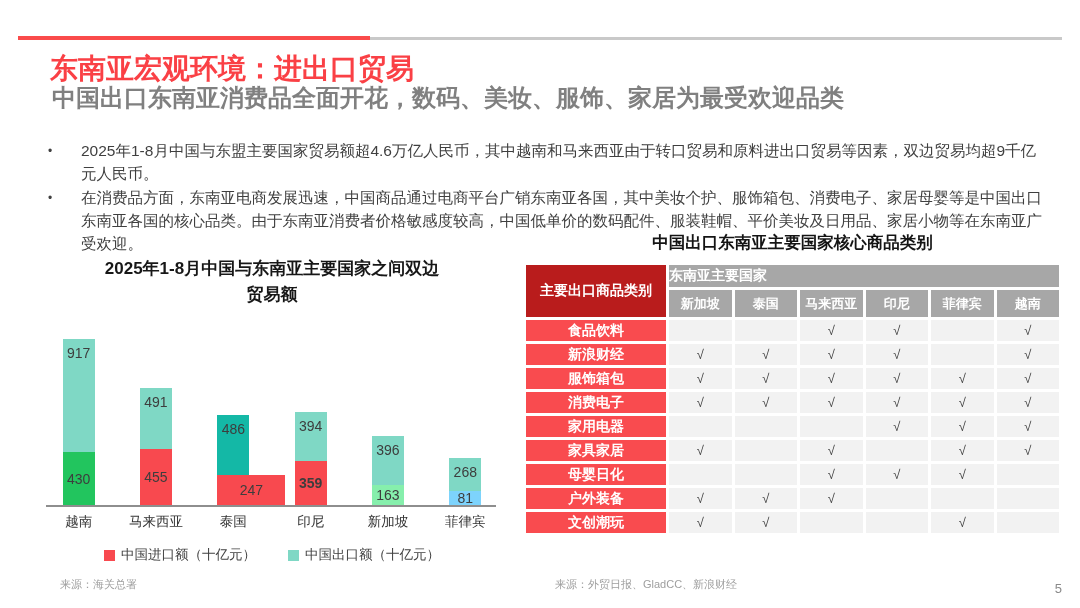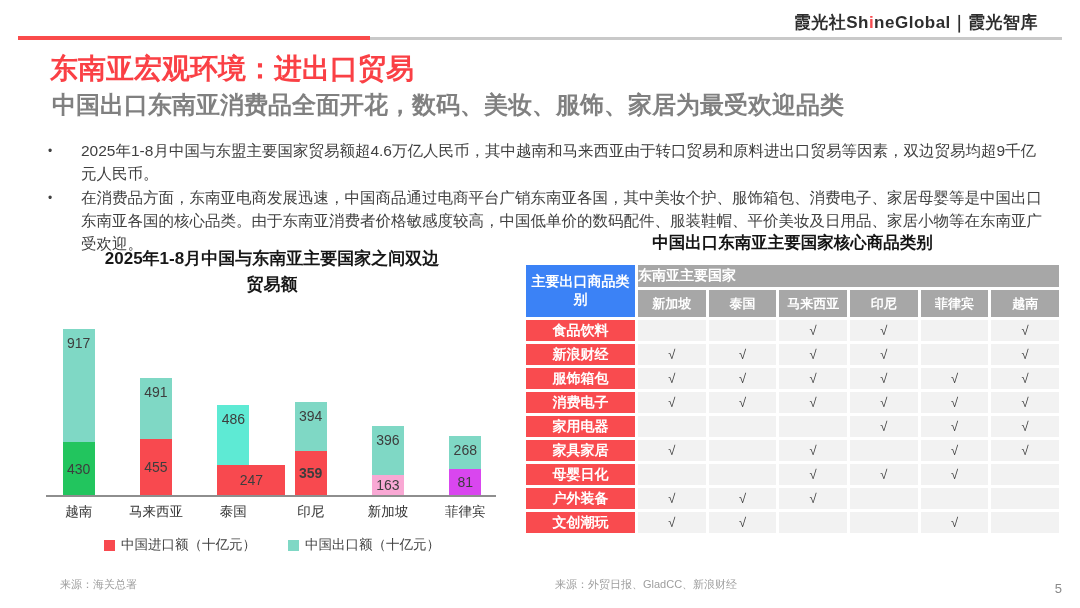--- a/index.html
+++ b/index.html
@@ -7,30 +7,30 @@
          font-family:"Liberation Sans",sans-serif;}
 
   
   .logo{position:absolute;top:11px;right:42px;font-size:17px;font-weight:bold;color:#2e2e2e;letter-spacing:.5px;}
   .logo .accent{color:#f84b4f;}
   .rule-red{position:absolute;top:36px;left:18px;width:352px;height:4px;background:#fa4b4b;}
   .rule-gray{position:absolute;top:37px;left:370px;width:692px;height:3px;background:#c9c9c9;}
 
   
   .page-title{position:absolute;left:50px;top:50px;font-size:28px;font-weight:bold;color:#fa4045;}
-  .page-subtitle{position:absolute;left:52px;top:89px;font-size:24px;font-weight:bold;color:#808080;}
+  .page-subtitle{position:absolute;left:52px;top:82px;font-size:24px;font-weight:bold;color:#808080;}
 
   
   .bullets{position:absolute;left:46px;top:139px;width:996px;}
   .bullet{display:flex;font-size:15.5px;color:#3f3f3f;line-height:1.5;}
   .bullet .dot{flex:0 0 33px;font-size:12px;padding-top:3px;padding-left:2px;}
   .bullet .btext{flex:1;}
 
   
-  .chart{position:absolute;left:40px;top:246px;width:464px;height:320px;}
+  .chart{position:absolute;left:40px;top:256px;width:464px;height:320px;}
   .chart-title{position:absolute;left:0;top:0;width:100%;text-align:center;
                font-size:17px;font-weight:bold;color:#171717;line-height:1.55;}
   .chart-title .line{display:block;}
   .bar-area{position:absolute;left:0;top:83px;width:464px;height:166px;display:flex;align-items:flex-end;}
   .bar-col{flex:1;display:flex;justify-content:center;align-items:flex-end;height:100%;}
   .bar-stack{width:32px;display:flex;flex-direction:column;justify-content:flex-end;}
   .seg{position:relative;width:100%;}
   .seg-label{position:absolute;left:0;width:100%;text-align:center;font-size:14px;color:#3d3d3d;}
   .seg-export .seg-label{top:6px;}
   .seg-import .seg-label{top:50%;transform:translateY(-50%);}
@@ -40,39 +40,36 @@
   .legend{position:absolute;left:0;top:290px;width:464px;display:flex;justify-content:center;gap:32px;
           font-size:13.5px;color:#3f3f3f;}
   .legend-item{display:flex;align-items:center;gap:6px;white-space:nowrap;}
   .sq{width:11px;height:11px;display:inline-block;flex:0 0 11px;}
 
   
   .tablewrap{position:absolute;left:523px;top:232px;width:539px;}
   .table-title{text-align:center;font-size:16.5px;font-weight:bold;color:#141414;}
   table{width:100%;border-collapse:separate;border-spacing:3px;table-layout:fixed;margin-top:8px;}
   th,td{padding:0;overflow:hidden;}
-  .th-corner{background:#3b82f6;color:#ffffff;font-weight:bold;font-size:14px;width:109px;text-align:center;}
+  .th-corner{background:#b91c1c;color:#ffffff;font-weight:bold;font-size:14px;width:140px;text-align:center;}
   .th-group{background:#a7a7a7;color:#ffffff;font-weight:bold;font-size:14px;height:22px;text-align:left;}
   .th-country{background:#a7a7a7;color:#ffffff;font-weight:bold;font-size:13px;height:27px;text-align:center;}
   .td-cat{background:#f94b4f;color:#ffffff;font-weight:bold;font-size:14px;text-align:center;height:21px;}
   .td-check{background:#f2f2f2;color:#3f3f3f;font-size:13px;text-align:center;height:21px;}
 
   
   .src-left{position:absolute;left:60px;top:577px;font-size:11px;color:#9e9e9e;}
   .src-right{position:absolute;left:555px;top:577px;font-size:11px;color:#9e9e9e;}
   .pagenum{position:absolute;right:18px;top:581px;font-size:13px;color:#8a8a8a;}
 </style>
 </head>
 <body>
 
 <div class="slide">
 
-  <div class="logo">
-    <span>霞光社Sh</span><span class="accent">i</span><span>neGlobal｜霞光智库</span>
-  </div>
   <div class="rule-red"></div>
   <div class="rule-gray"></div>
 
   <div class="page-title">东南亚宏观环境：进出口贸易</div>
   <div class="page-subtitle">中国出口东南亚消费品全面开花，数码、美妆、服饰、家居为最受欢迎品类</div>
 
   <div class="bullets">
     <div class="bullet">
       <span class="dot">•</span>
       <span class="btext">2025年1-8月中国与东盟主要国家贸易额超4.6万亿人民币，其中越南和马来西亚由于转口贸易和原料进出口贸易等因素，双边贸易均超9千亿元人民币。</span>
@@ -104,21 +101,21 @@
             <div class="seg seg-export" style="height: 61px; background: rgb(127, 216, 197);">
               <span class="seg-label">491</span>
             </div>
             <div class="seg seg-import" style="height: 56.1px; background: rgb(248, 73, 79);">
               <span class="seg-label">455</span>
             </div>
           </div>
         </div>
         <div class="bar-col">
           <div class="bar-stack">
-            <div class="seg seg-export" style="height: 59.9px; background: #5eead4; margin-top: 22px;">
+            <div class="seg seg-export" style="height: 59.9px; background: #14b8a6; margin-top: 22px;">
               <span class="seg-label">486</span>
             </div>
             <div class="seg seg-import" style="height: 30.4px; background: rgb(248, 73, 79); padding-left: 36px;">
               <span class="seg-label">247</span>
             </div>
           </div>
         </div>
         <div class="bar-col">
           <div class="bar-stack">
             <div class="seg seg-export" style="height: 48.6px; background: rgb(127, 216, 197);">
@@ -127,31 +124,31 @@
             <div class="seg seg-import" style="height: 44.2px; background: rgb(248, 73, 79); font-weight: bold;">
               <span class="seg-label">359</span>
             </div>
           </div>
         </div>
         <div class="bar-col">
           <div class="bar-stack">
             <div class="seg seg-export" style="height: 48.8px; background: rgb(127, 216, 197);">
               <span class="seg-label">396</span>
             </div>
-            <div class="seg seg-import" style="height: 20.1px; background: #f9a8d4;">
+            <div class="seg seg-import" style="height: 20.1px; background: #86efac;">
               <span class="seg-label">163</span>
             </div>
           </div>
         </div>
         <div class="bar-col">
           <div class="bar-stack">
             <div class="seg seg-export" style="height: 33px; background: rgb(127, 216, 197);">
               <span class="seg-label">268</span>
             </div>
-            <div class="seg seg-import" style="height: 26px; background: #d946ef;">
+            <div class="seg seg-import" style="height: 14px; background: #7dd3fc;">
               <span class="seg-label">81</span>
             </div>
           </div>
         </div>
       </div>
     <div class="axis-line"></div>
     <div class="cat-row">
         <div class="cat-label">越南</div>
         <div class="cat-label">马来西亚</div>
         <div class="cat-label">泰国</div>

